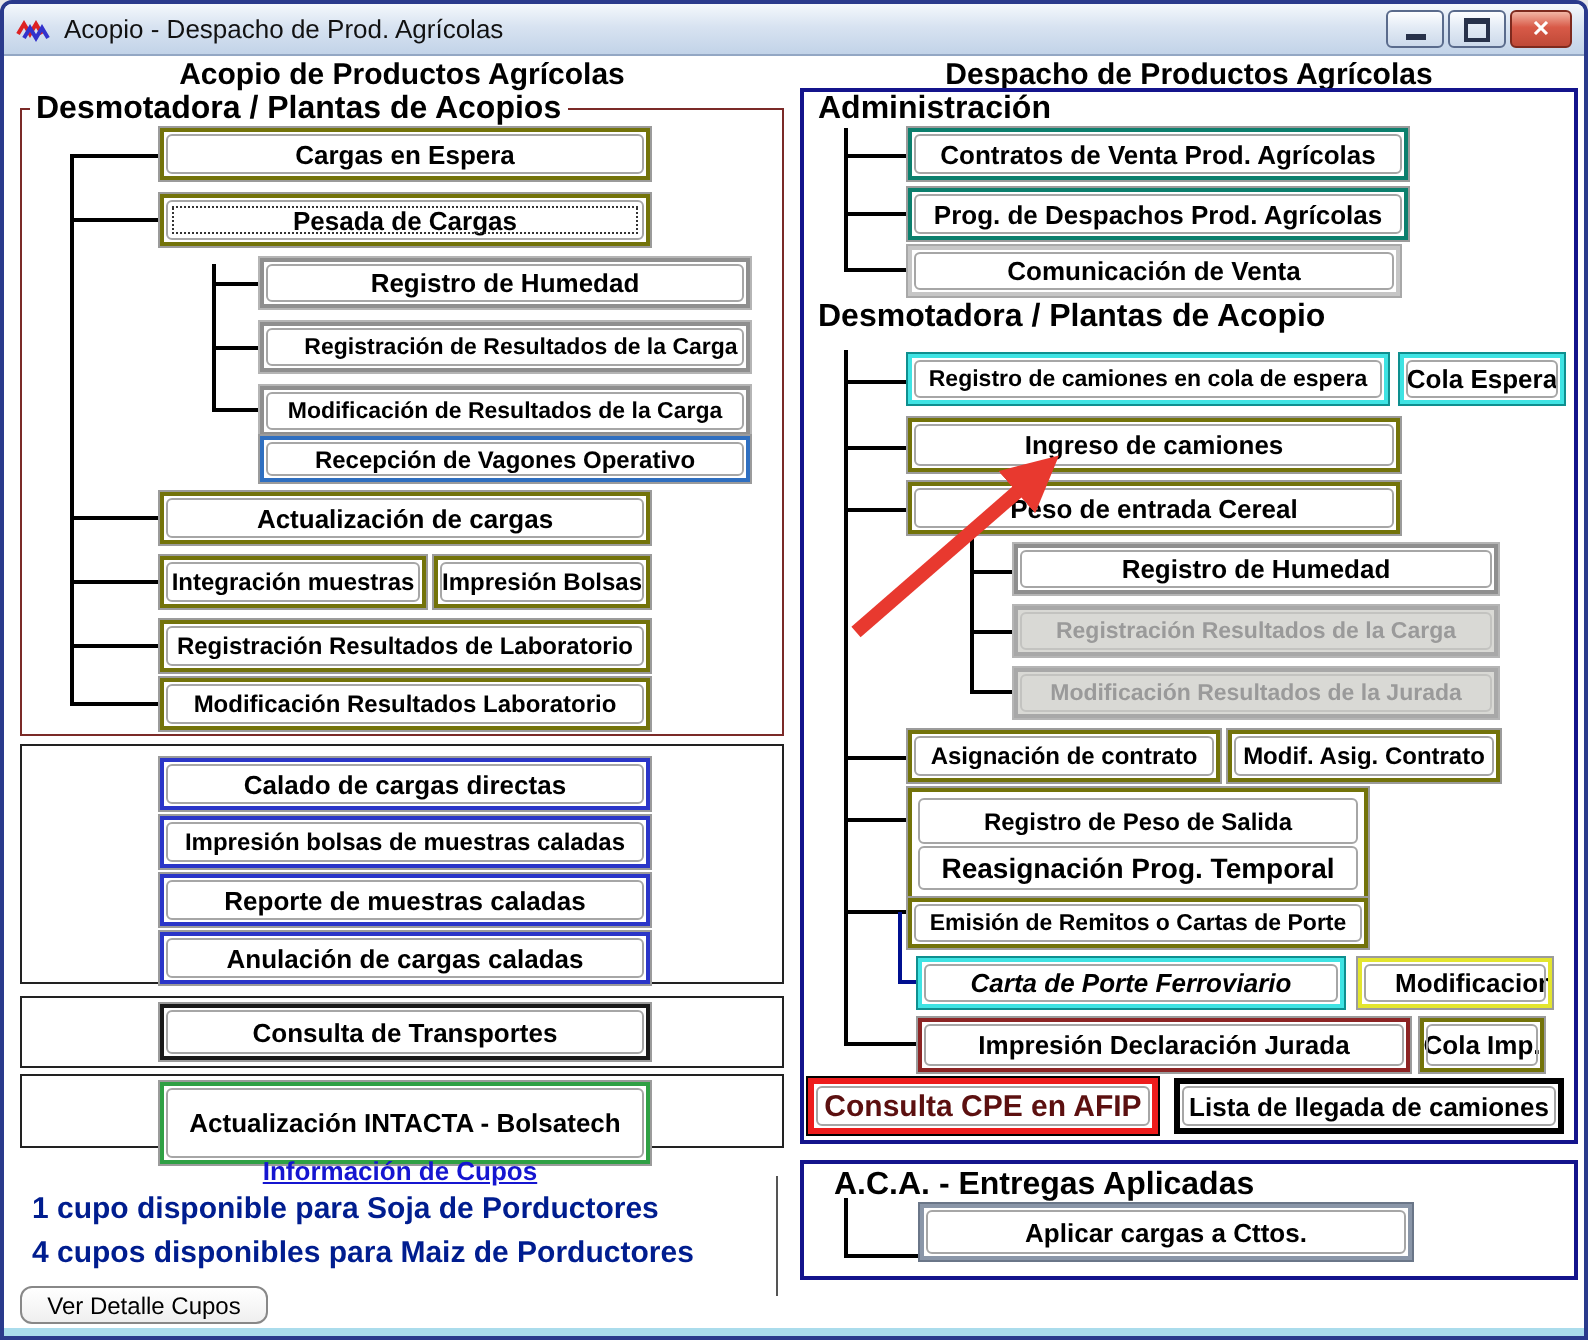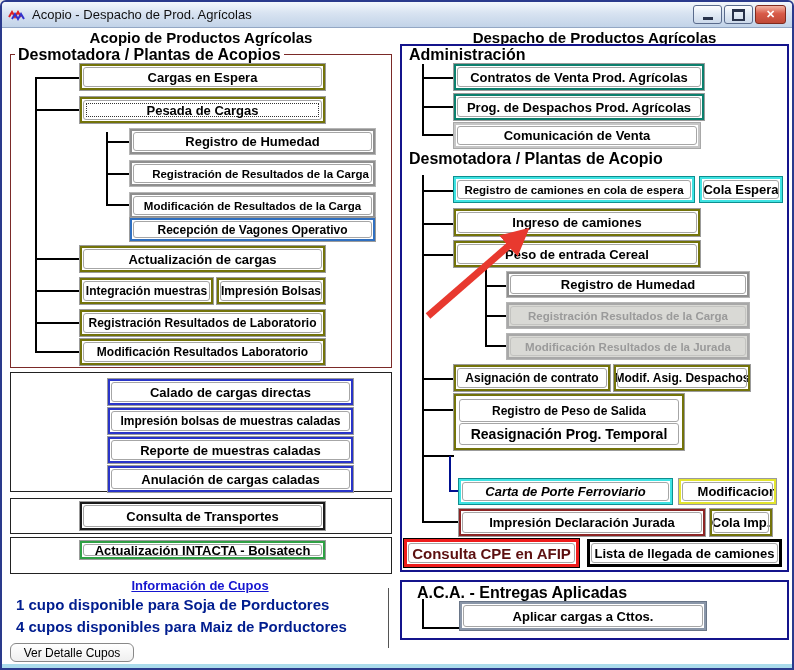--- a/index.html
+++ b/index.html
@@ -19,21 +19,21 @@
   .max-glyph{width:9px;height:7px;border:2px solid #28324a;border-top-width:3px;box-sizing:content-box;}
   .hdr{position:absolute;font-size:15px;font-weight:bold;text-align:center;color:#000;}
   .gbox{position:absolute;box-sizing:border-box;}
   .gbl{position:absolute;background:#fff;padding:0 3px;font-weight:bold;font-size:16px;white-space:nowrap;}
   .fbtn{position:absolute;display:flex;align-items:center;justify-content:center;background:#fff;
        font-weight:bold;font-size:12px;color:#000;white-space:nowrap;overflow:hidden;box-sizing:border-box;}
   .fbtn::after{content:"";position:absolute;inset:1px;border:1px solid #a6a6a6;border-radius:3px;pointer-events:none;}
   .olive{border:2px solid #73730a;box-shadow:0 0 0 1px #9b9b9b;}
   .grayf{border:2px solid #8f8f8f;box-shadow:0 0 0 1px #b5b5b5;}
   .steelblue{border:2px solid #2f6fc0;box-shadow:0 0 0 1px #9b9b9b;}
-  .blue{border:2px solid #2a35c8;box-shadow:0 0 0 1px #9b9b9b;margin-left:28px;}
+  .blue{border:2px solid #2a35c8;box-shadow:0 0 0 1px #9b9b9b;}
   .teal{border:2px solid #0c7f6d;box-shadow:0 0 0 1px #9b9b9b;}
   .cyan{border:2px solid #3fe3e3;box-shadow:0 0 0 1px #0e8f8f;}
   .yellowf{border:2px solid #e3e52e;box-shadow:0 0 0 1px #9b9b9b;padding-left:34px;}
   .darkredf{border:2px solid #8c2424;box-shadow:0 0 0 1px #9b9b9b;}
   .greenf{border:2px solid #2fa044;box-shadow:0 0 0 1px #9b9b9b;}
   .blackf{border:2px solid #1a1a1a;box-shadow:0 0 0 1px #9b9b9b;}
   .silverf{border:2px solid #c6c6c6;box-shadow:0 0 0 1px #a8a8a8;}
   .steelgray{border:2px solid #8a96a8;box-shadow:0 0 0 1px #6a7688;}
   .redthick{border:3px solid #ee1c1c;box-shadow:0 0 0 1px #000;color:#5c1010;font-size:15px;}
   .blackthick{border:3px solid #000;font-size:13px;}
@@ -146,21 +146,21 @@
   <div class="fbtn blue s13" style="left:78px;top:464px;width:245px;height:26px;">
       <span>Anulación de cargas caladas</span>
     </div>
 
   <div class="gbox" style="left:8px;top:496px;width:382px;height:36px;border:1px solid #222;"></div>
   <div class="fbtn blackf s13" style="left:78px;top:500px;width:245px;height:28px;">
       <span>Consulta de Transportes</span>
     </div>
 
   <div class="gbox" style="left:8px;top:535px;width:382px;height:37px;border:1px solid #222;"></div>
-  <div class="fbtn greenf s13" style="left:78px;top:539px;width:245px;height:18px;">
+  <div class="fbtn greenf s13" style="left:78px;top:539px;width:245px;height:41px;">
       <span>Actualización INTACTA - Bolsatech</span>
     </div>
 
   <div class="cupos-title" style="left:8px;top:576px;width:380px;">Información de Cupos</div>
   <div class="cupos-line" style="left:14px;top:594px;">1 cupo  disponible  para Soja de Porductores</div>
   <div class="cupos-line" style="left:14px;top:616px;">4 cupos  disponibles  para Maiz de Porductores</div>
   <div class="small-btn" style="left:8px;top:641px;width:124px;height:19px;">
       <span>Ver Detalle Cupos</span>
     </div>
   <div class="vl" style="left:386px;top:586px;height:60px;background:#555;width:1px;"></div>
@@ -217,32 +217,35 @@
   <div class="fbtn disabledb s11" style="left:505px;top:301px;width:242px;height:25px;">
       <span>Registración Resultados de la Carga</span>
     </div>
   <div class="fbtn disabledb s11" style="left:505px;top:332px;width:242px;height:25px;">
       <span>Modificación Resultados de la Jurada</span>
     </div>
   <div class="fbtn olive" style="left:452px;top:363px;width:156px;height:26px;">
       <span>Asignación de contrato</span>
     </div>
   <div class="fbtn olive" style="left:612px;top:363px;width:136px;height:26px;">
-      <span>Modif. Asig. Despachos</span>
+      <span>Modif. Asig. Contrato</span>
     </div>
 
   <div class="combo olive" style="left:452px;top:392px;width:230px;height:56px;">
     <div class="combo-inner" style="left:3px;top:3px;right:3px;height:21px;font-size:12px;">
         <span>Registro de Peso de Salida</span>
       </div>
     <div class="combo-inner" style="left:3px;top:27px;right:3px;bottom:3px;font-size:14px;">
         <span>Reasignación Prog. Temporal</span>
       </div>
   </div>
 
+  <div class="fbtn olive s11" style="left:452px;top:447px;width:230px;height:25px;">
+      <span>Emisión de Remitos o Cartas de Porte</span>
+    </div>
   <div class="fbtn cyan s13 ital" style="left:457px;top:477px;width:213px;height:25px;">
       <span>Carta de Porte Ferroviario</span>
     </div>
   <div class="fbtn yellowf s13" style="left:677px;top:477px;width:97px;height:25px;">
       <span>Modificaciones</span>
     </div>
   <div class="fbtn darkredf s13" style="left:457px;top:507px;width:246px;height:27px;">
       <span>Impresión Declaración Jurada</span>
     </div>
   <div class="fbtn olive s13" style="left:708px;top:507px;width:62px;height:27px;">

